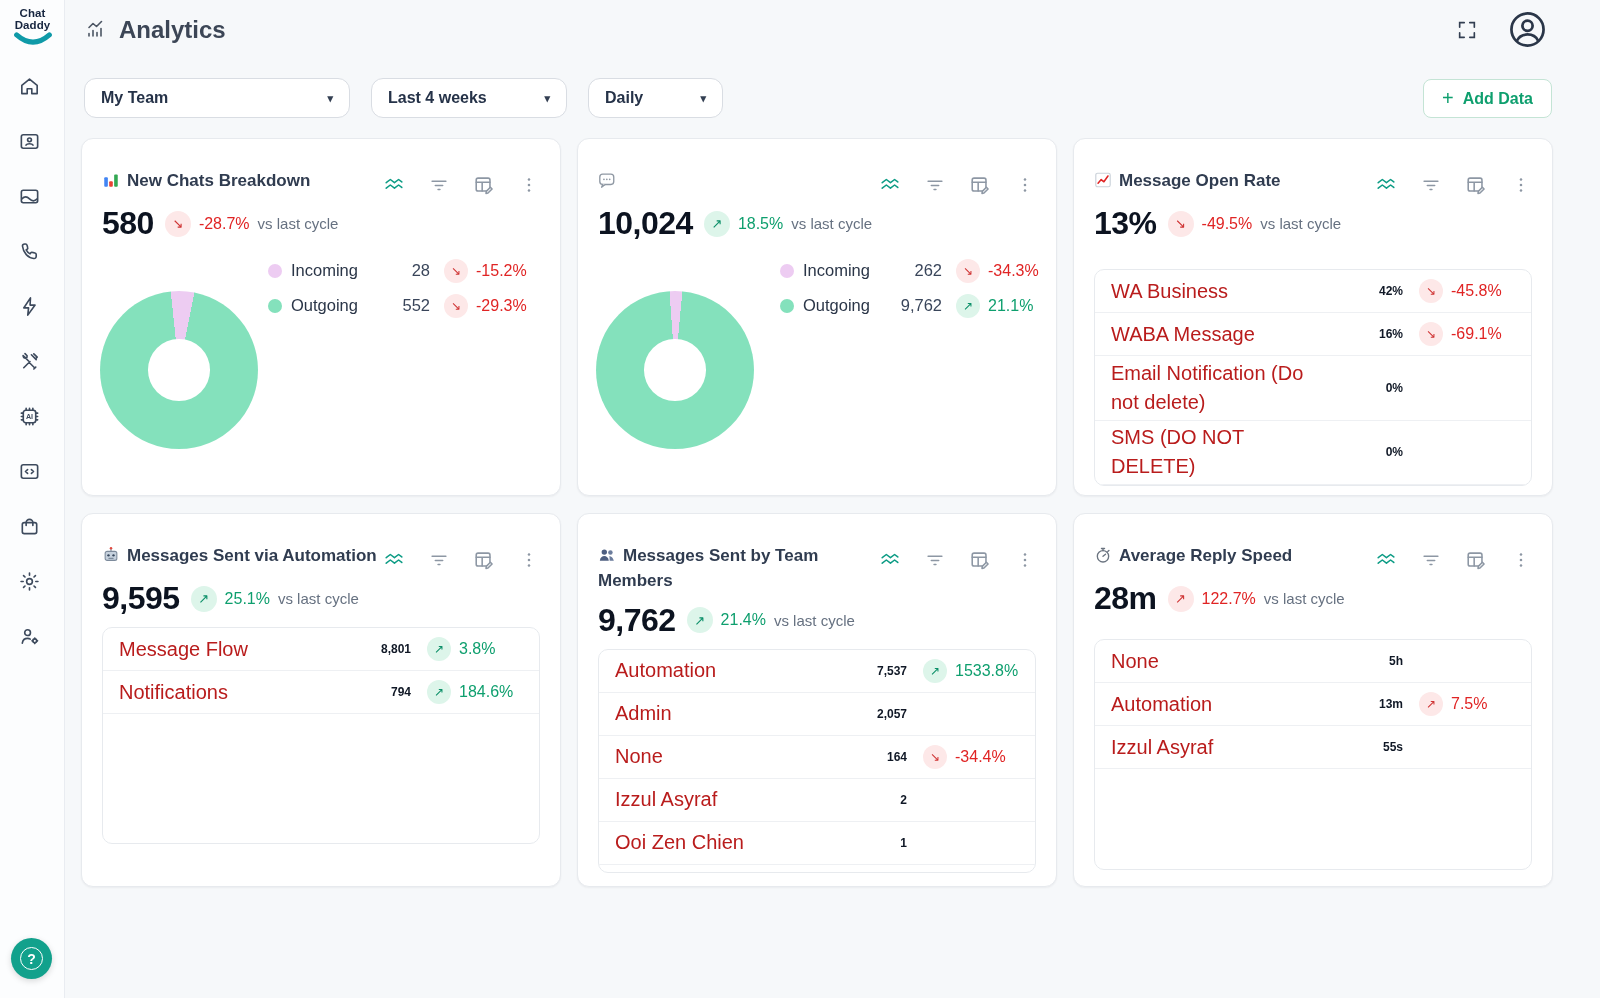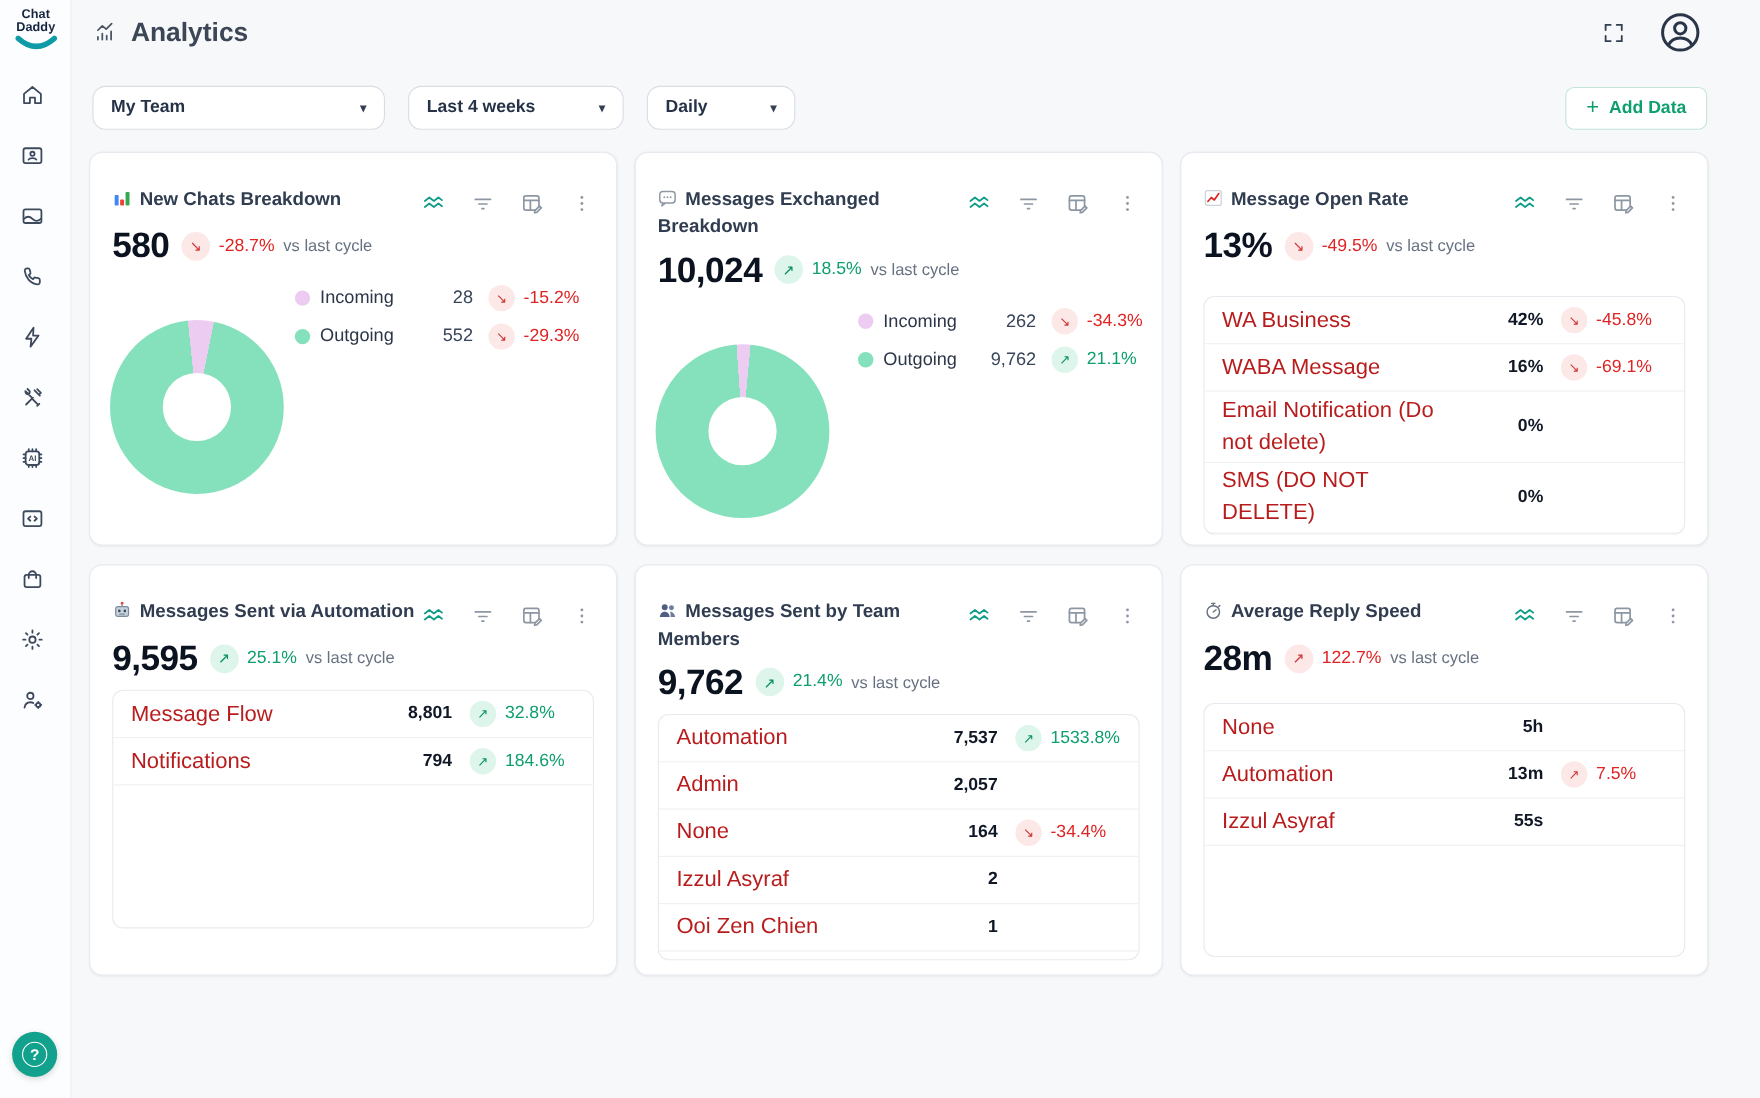--- a/index.html
+++ b/index.html
@@ -80,21 +80,21 @@
   .lg-row { display:flex; align-items:center; height:31px; width:272px; }
   .lg-dot { width:14px; height:14px; border-radius:50%; margin-right:9px; flex-shrink:0; }
   .lg-label { font-size:16.5px; color:#2b3648; }
   .lg-val { flex:1; text-align:right; font-size:16.5px; color:#39455a; padding-right:14px; }
   .lg-trend { width:96px; display:flex; justify-content:flex-start; }
   
   .dt { border:1px solid #e7eaee; border-radius:10px; overflow:hidden; display:flex; flex-direction:column; }
   .dt-row { display:flex; align-items:center; min-height:43px; padding:3px 16px;
     border-bottom:1px solid #eef0f3; }
   .dt-label { flex:1; font-size:20px; color:#b91c1c; line-height:1.45; padding-right:8px; }
-  .dt-val { width:82px; text-align:right; font-size:16px; font-weight:700; color:#101826; }
+  .dt-val { width:82px; text-align:right; font-size:12px; font-weight:700; color:#101826; }
   .dt-trend { width:112px; padding-left:16px; display:flex; justify-content:flex-start; }
   .dt-fill { flex:1; }
   .mt-sm { margin-top:10px; }
   .mt-lg { margin-top:27px; }
   .mt-md { margin-top:22px; }
   .h-216 { height:217px; } .h-224 { height:224px; } .h-231 { height:231px; }
 </style>
 </head>
 <body>
 
@@ -290,21 +290,21 @@
 
   <div class="card">
     <div class="card-head">
       <div class="card-title">
         <span class="t-ico"><svg width="18" height="18" viewBox="0 0 20 20">
               <rect x="2" y="3.5" width="15.5" height="11.5" rx="3.2" fill="#fff" stroke="#8f98a3" stroke-width="1.5"></rect>
               <path d="M5.5 14.5 L4 18 L8 15" fill="#fff" stroke="#8f98a3" stroke-width="1.5" stroke-linejoin="round"></path>
               <circle cx="6.6" cy="9.2" r=".95" fill="#8f98a3"></circle>
               <circle cx="9.8" cy="9.2" r=".95" fill="#8f98a3"></circle>
               <circle cx="13" cy="9.2" r=".95" fill="#8f98a3"></circle>
-            </svg></span><span>Messages Exchanged Breakdown</span>
+            </svg></span>
       </div>
       <div class="head-icons">
         <span class="hi hi-trend"><svg width="22" height="22" viewBox="0 0 24 24">
               <path d="M3.5 9.5 L8 6 L12.5 9.5 L17 6 L20.5 8.7"></path>
               <path d="M3.5 15.5 L8 12 L12.5 15.5 L17 12 L20.5 14.7"></path>
             </svg></span>
         <span class="hi"><svg width="22" height="22" viewBox="0 0 24 24">
               <path d="M4.5 8 H19.5 M8 12.5 H16 M11 17 H13"></path>
             </svg></span>
         <span class="hi"><svg width="22" height="22" viewBox="0 0 24 24">
@@ -471,21 +471,21 @@
         </span>
       <span class="kpi-note">vs last cycle</span>
     </div>
     <div class="dt mt-sm h-216">
       <div class="dt-row">
         <span class="dt-label">Message Flow</span>
         <span class="dt-val">8,801</span>
         <span class="dt-trend">
             <span class="trend sm" data-tone="green">
               <span class="tr-c">↗</span>
-              <span class="tr-p">32.8%</span>
+              <span class="tr-p">3.8%</span>
             </span>
           </span>
       </div>
       <div class="dt-row">
         <span class="dt-label">Notifications</span>
         <span class="dt-val">794</span>
         <span class="dt-trend">
             <span class="trend sm" data-tone="green">
               <span class="tr-c">↗</span>
               <span class="tr-p">184.6%</span>

